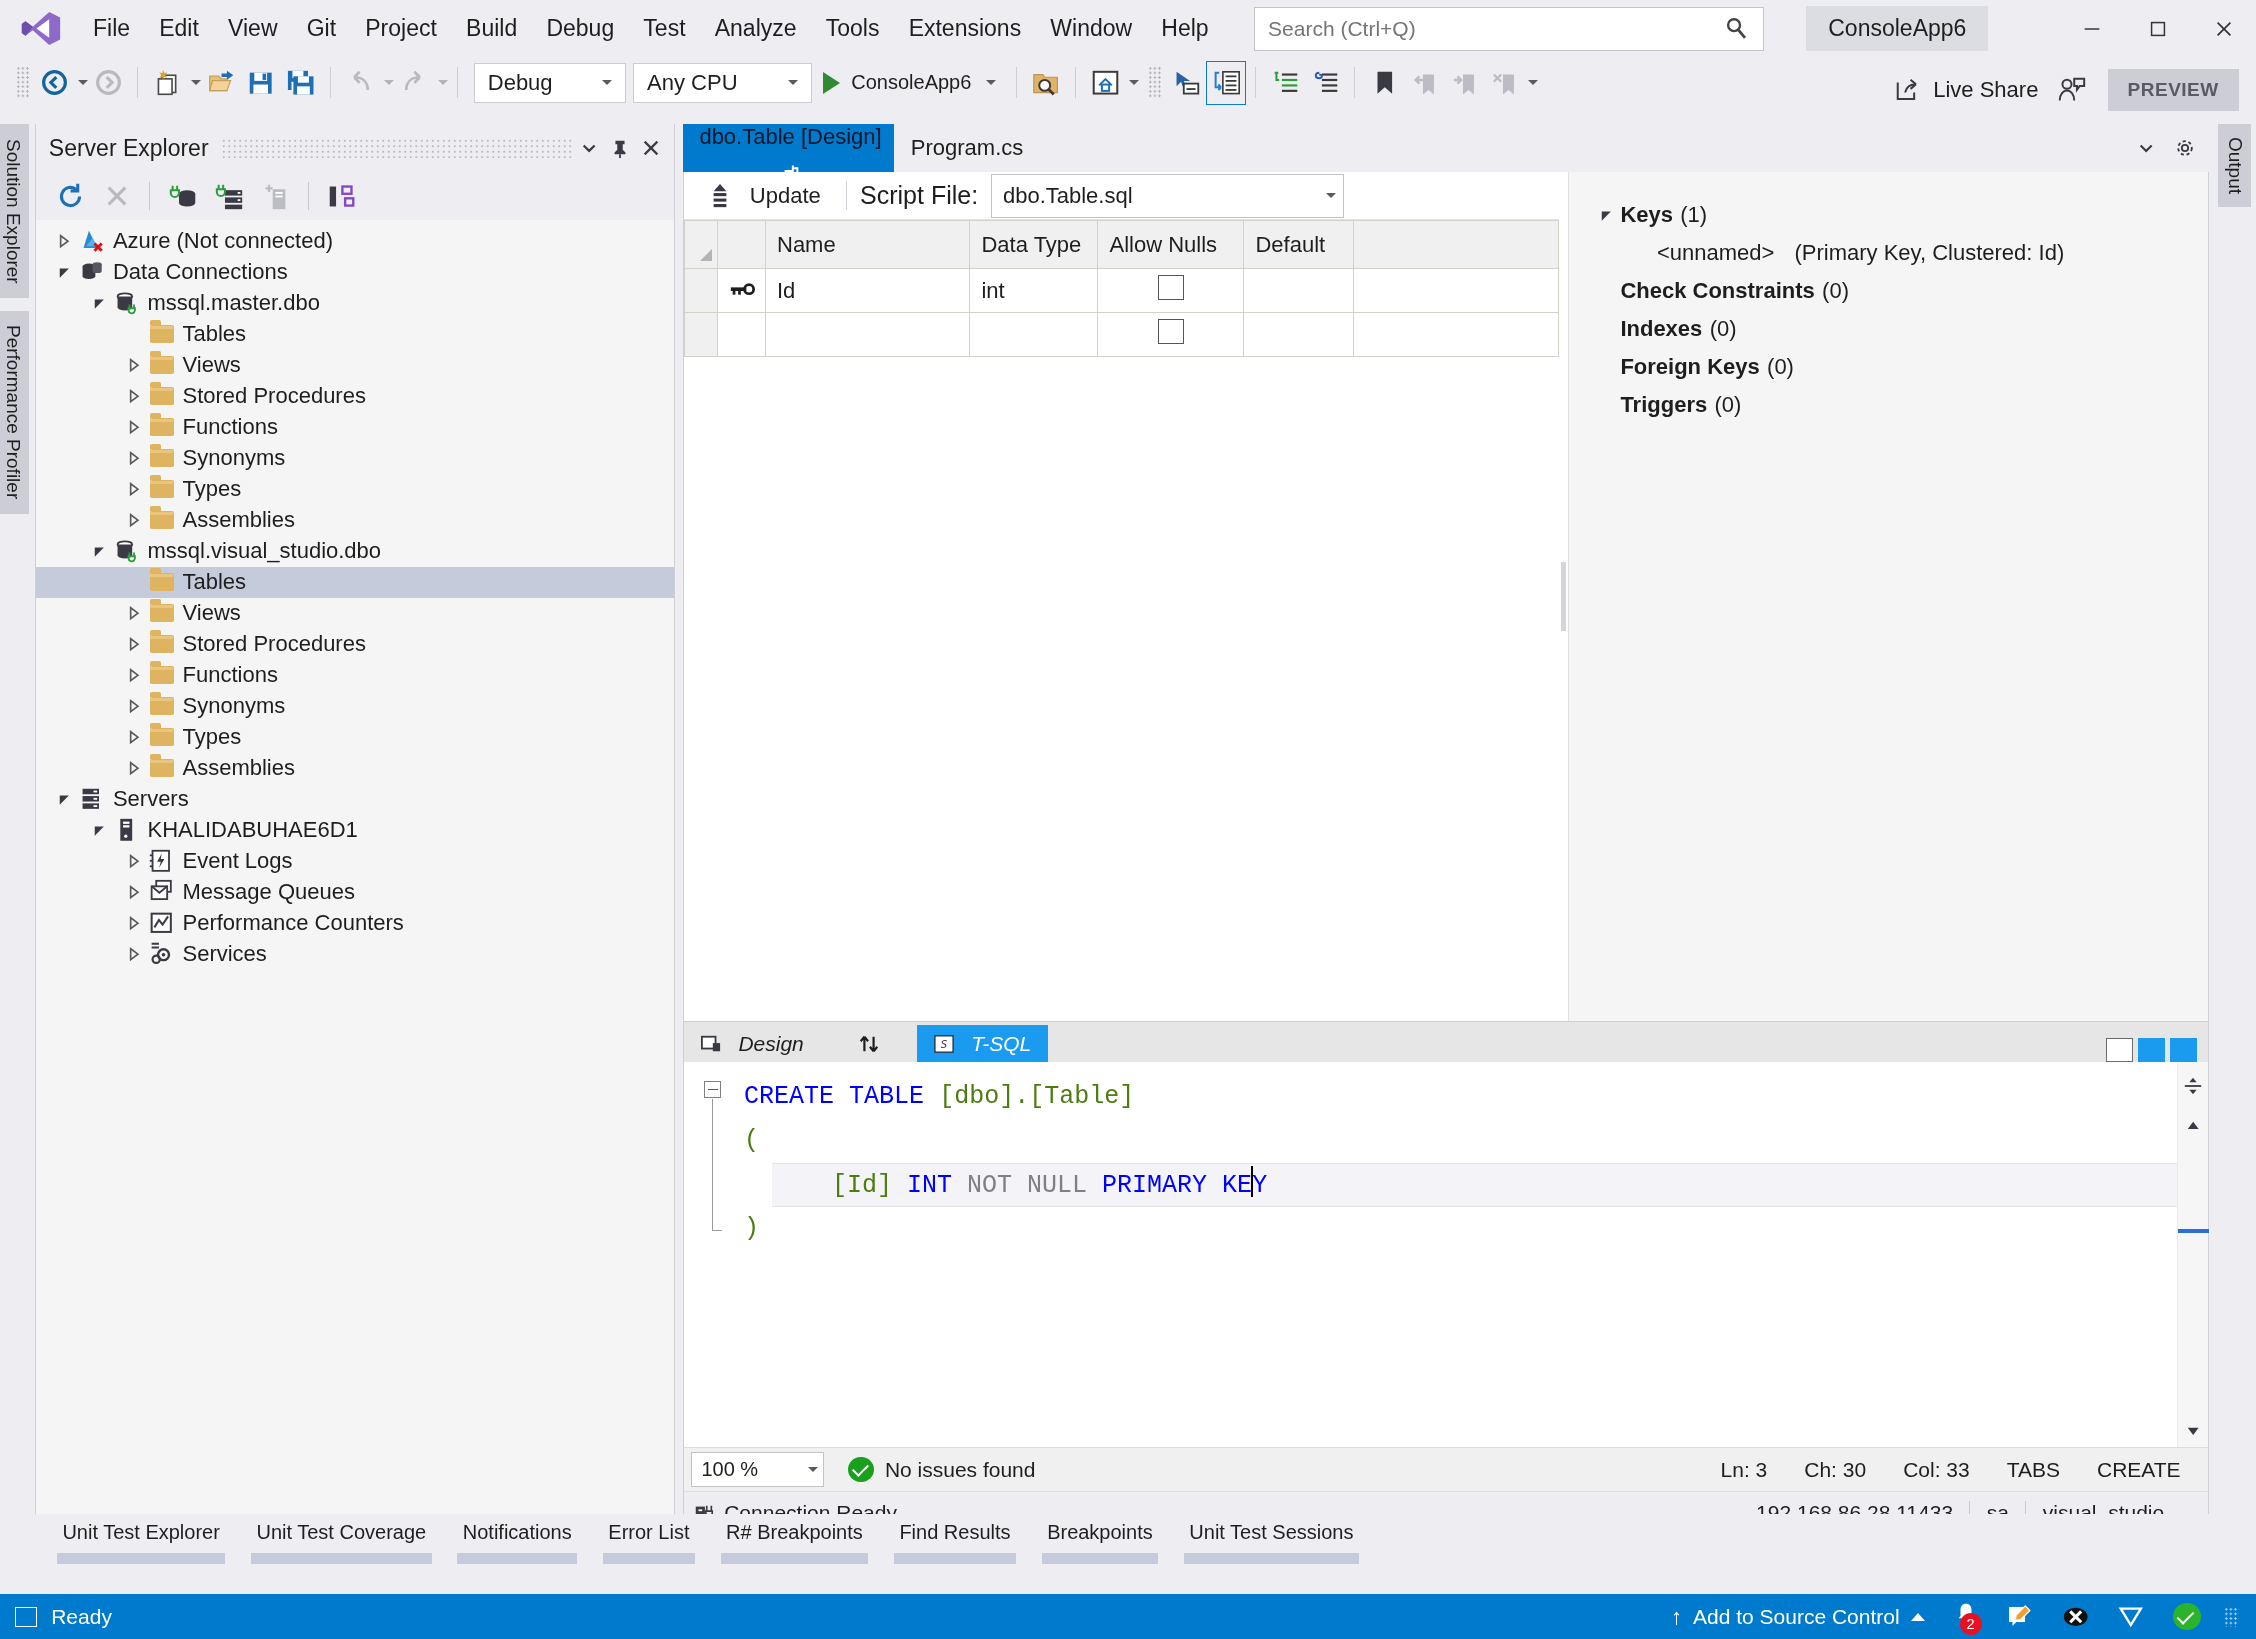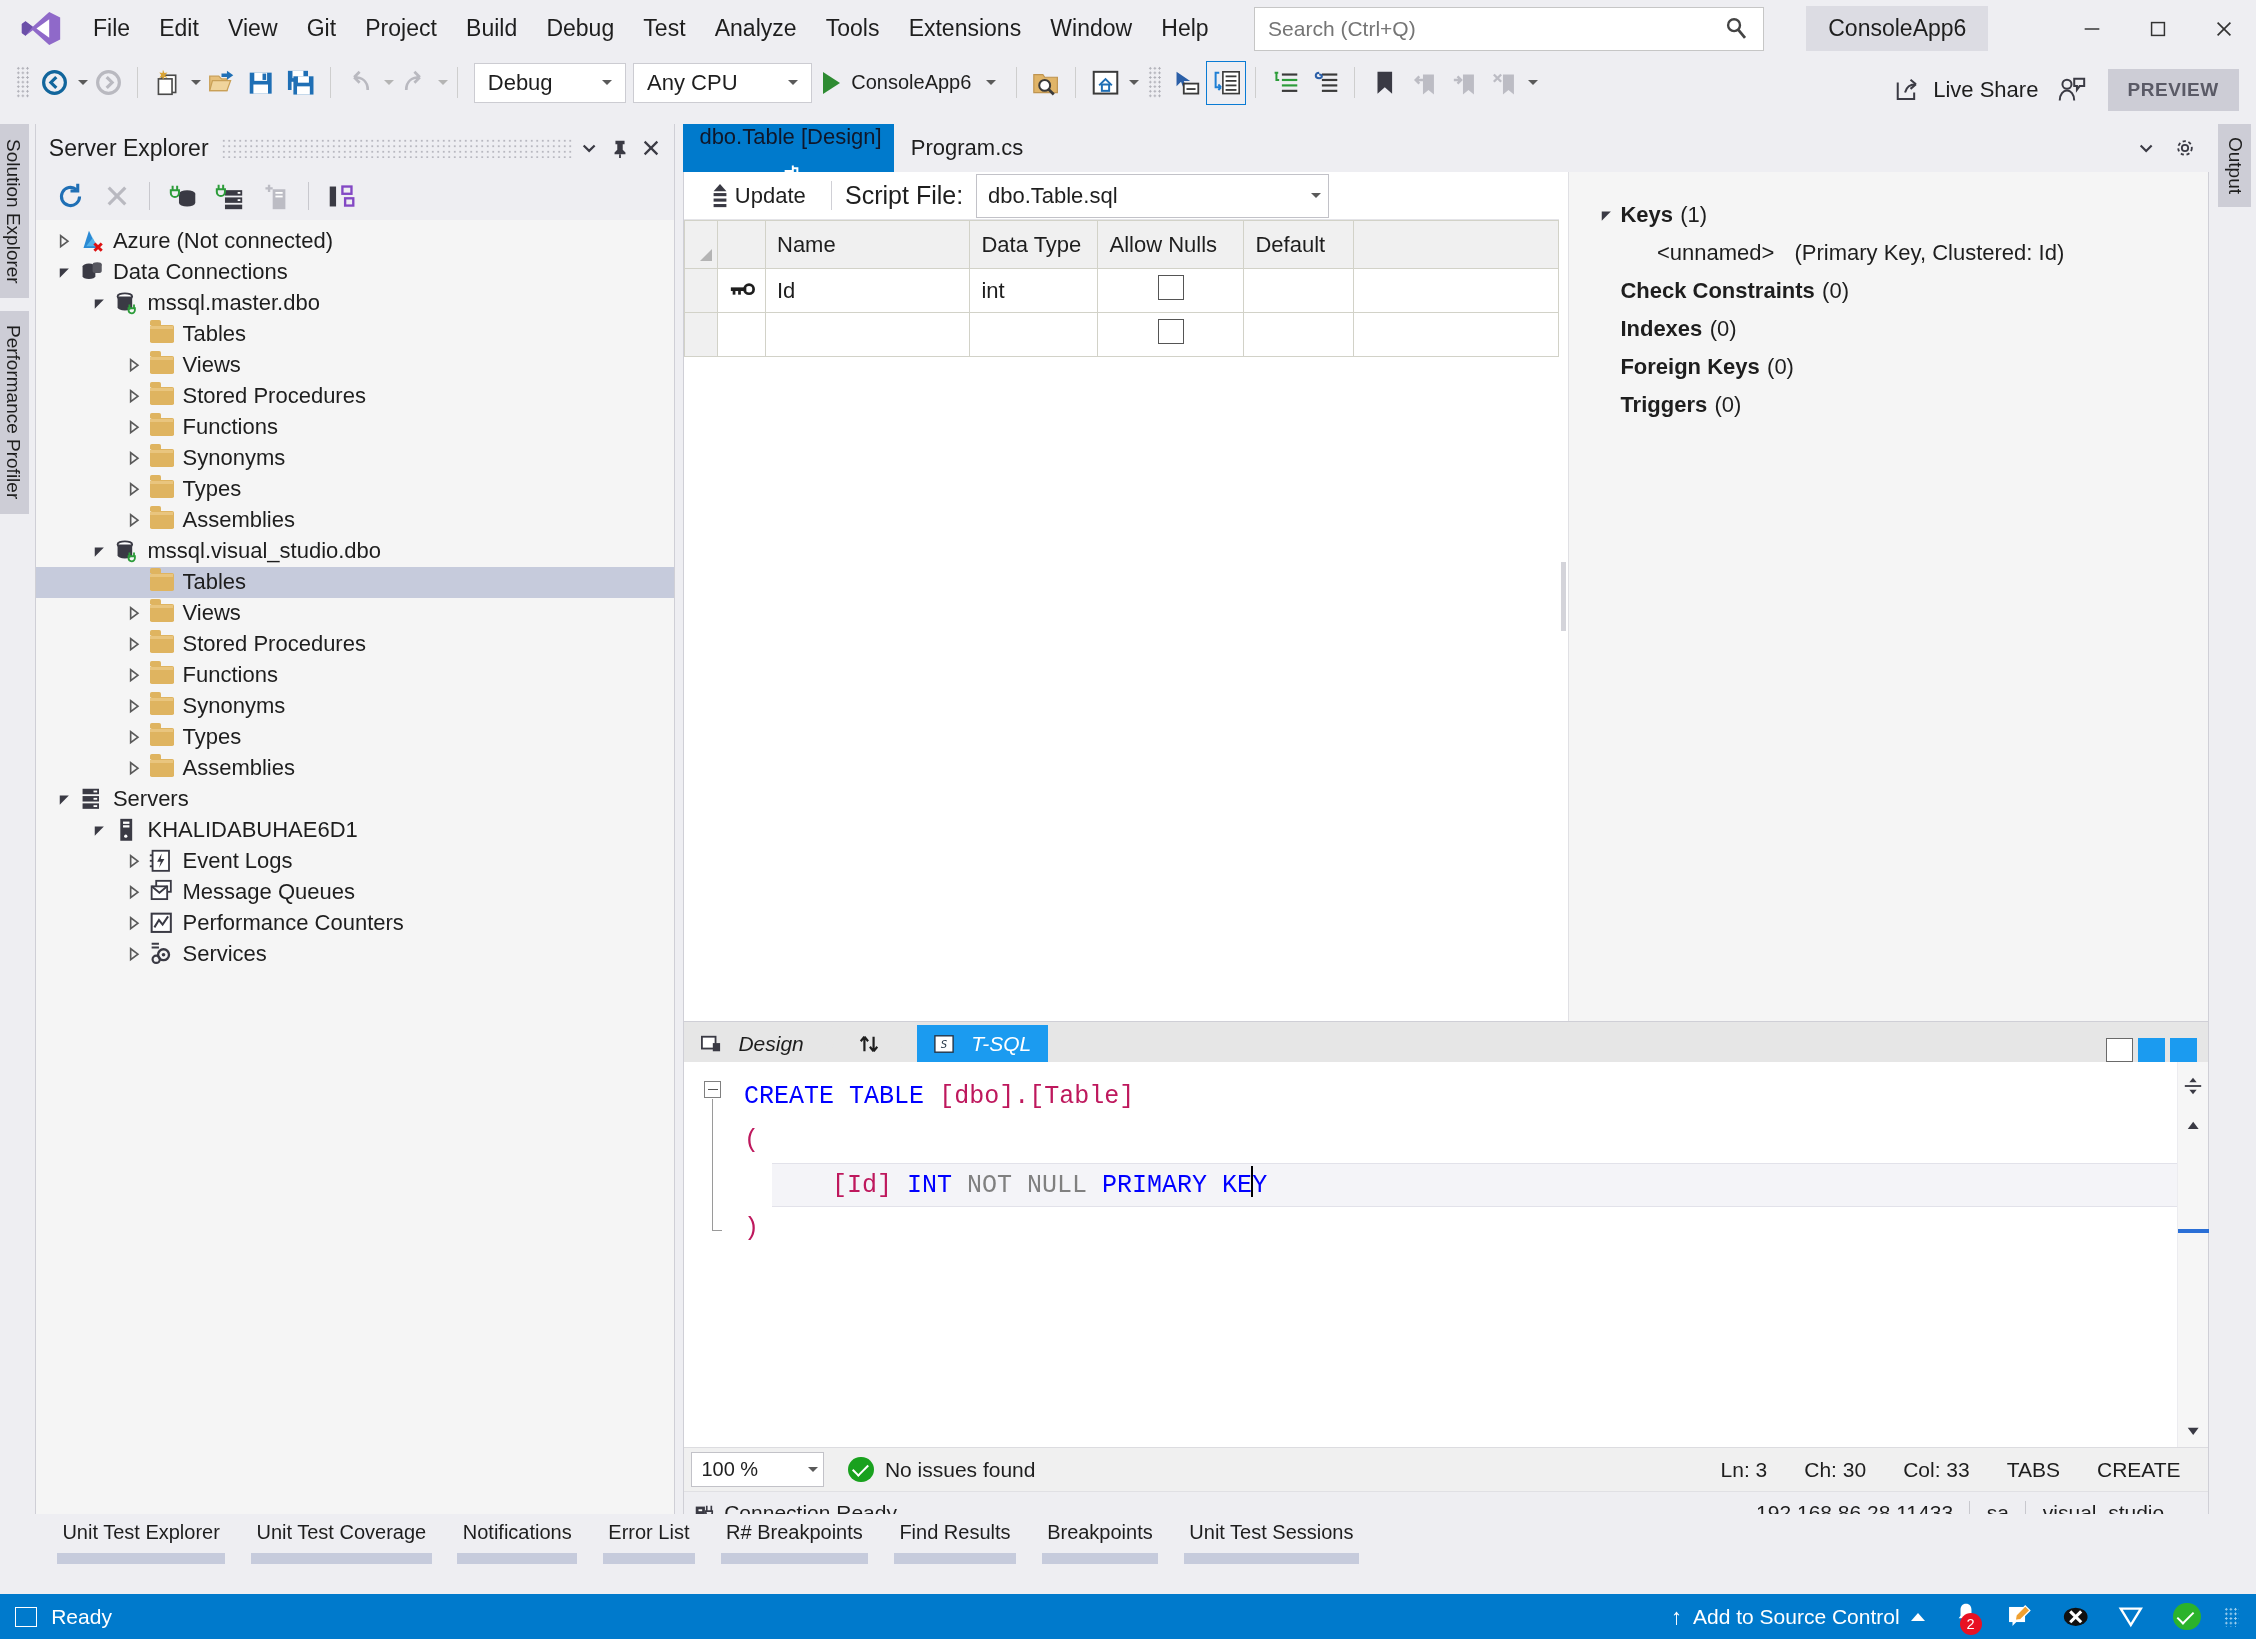--- a/index.html
+++ b/index.html
@@ -106,21 +106,21 @@
   .tab.inactive{ color:#1e1e1e;}
   .pin{ font-size:18.3px; }
   .tabclose{ font-size:23px; font-weight:bold; }
   .tabstrip-right{ margin-left:auto; display:flex; align-items:center; gap:0; padding-right:5.5px;}
   .tsr-btn{ width:38px;height:40px;display:flex;align-items:center;justify-content:center;}
 
   .designer{ flex:1; display:flex; background:#fff; border:0.9px solid #cfcfd6; border-top:none; min-height:0;}
   .designer-left{ flex:1; display:flex; flex-direction:column; min-width:0;}
   .dtoolbar{ height:48px; display:flex; align-items:center; background:#fff; padding-left:11px; gap:0;
     border-bottom:0.9px solid #e4e4e8; }
-  .updbtn{ display:flex; align-items:center; gap:3px; padding:3.7px 12.8px; font-size:22px;}
+  .updbtn{ display:flex; align-items:center; gap:18px; padding:3.7px 12.8px; font-size:22px;}
   .dsep{ width:0.9px;height:29px;background:#d0d0d6;margin:0 12.8px;}
   .scriptlabel{ font-size:25px; margin-right:12.8px;}
   .scriptcombo{ flex:1; max-width:353px; height:44px; border:0.9px solid #c2c2c8; background:#fff;
     display:flex;align-items:center;padding:0 7.3px 0 11px;font-size:22px;}
   .scriptcombo .caret{ margin-left:auto;}
 
   table.grid{ border-collapse:collapse; width:100%; table-layout:fixed; }
   table.grid th{
     background:#f0f0f0; border:0.9px solid #d2d2c8; border-top:0.9px solid #d2d2c8;
     font-weight:normal; font-size:22px; text-align:left; padding:7.3px 11px; height:48px; color:#1e1e1e;
@@ -161,21 +161,21 @@
   .panebtn.act{ background:#1b9bf0; border-color:#1b9bf0;}
   .editor{ flex:1; display:flex; background:#fff; position:relative; min-height:0;}
   .gutter{ width:51px; background:#fff; position:relative; padding-top:12.8px;}
   .codearea{ flex:1; position:relative; padding-top:12.8px; overflow:hidden;
     font-family:"Liberation Mono", monospace; font-size:25px; line-height:44px; color:#000;}
   .codeline{ white-space:pre; padding-left:9.1px; height:44px;}
   .codeline.cur{ background:#f4f4f8; border-top:0.9px solid #e2e2ea; border-bottom:0.9px solid #e2e2ea;
     margin-left:37px; padding-left:0;}
   .kw{ color:#0000ff;}
   .gray{ color:#808080;}
-  .blk{ color:#be185d;}
+  .blk{ color:#4d7c0f;}
   .cursor{ display:inline-block; width:1.8px; height:31px; background:#000; vertical-align:-5.5px; margin:0 -0.9px;}
   .foldbox{ position:absolute; left:20px; top:19px; width:17.4px;height:17.4px;border:0.9px solid #808080;
     background:#fff;}
   .foldbox::after{ content:""; position:absolute; left:2.7px; top:7.3px; width:10px;height:0.9px;background:#555;}
   .foldline{ position:absolute; left:28px; top:37px; width:0.9px; height:132px; background:#9a9a9a;}
   .foldline::after{ content:""; position:absolute; left:0; bottom:0; width:10px;height:0.9px;background:#9a9a9a;}
   .vscroll{ width:31px; background:#f6f6f6; display:flex; flex-direction:column; align-items:center;
     border-left:0.9px solid #ececf0;}
   .vs-top{ height:48px; display:flex;align-items:center;justify-content:center;}
   .vs-arrow{ height:31px;display:flex;align-items:center;justify-content:center;}

